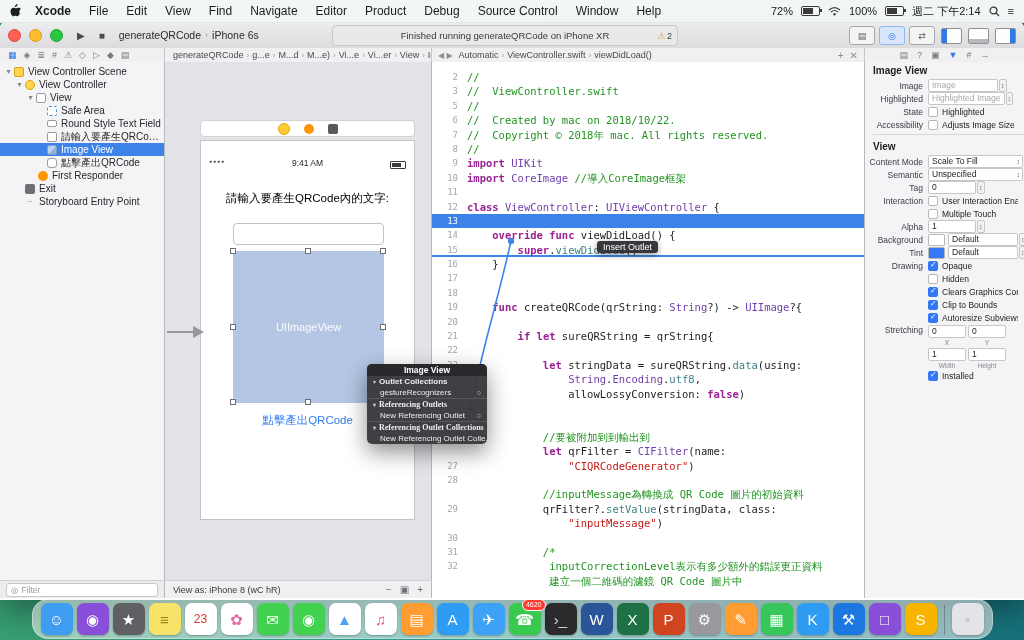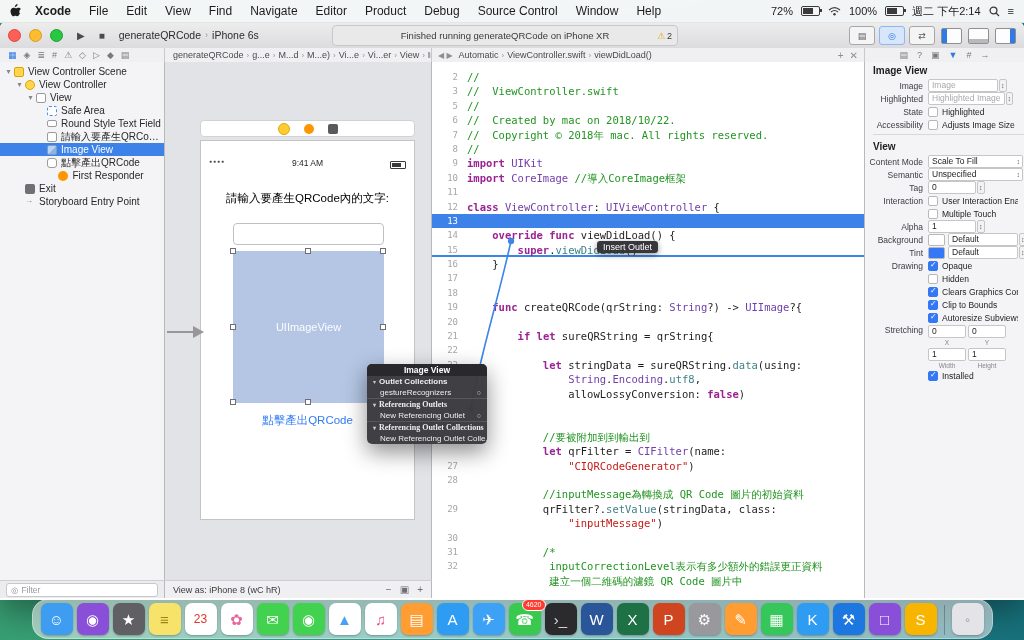--- a/index.html
+++ b/index.html
@@ -325,21 +325,21 @@
           <div class="trow tsel" style="padding-left: 37px;">
             <span class="tdis"></span>
             <span class="tico ic-imageview"></span>
             <span class="tlab">Image View</span>
           </div>
           <div class="trow" style="padding-left: 37px;">
             <span class="tdis"></span>
             <span class="tico ic-button"></span>
             <span class="tlab">點擊產出QRCode</span>
           </div>
-          <div class="trow" style="padding-left: 28px; justify-content: center;">
+          <div class="trow" style="padding-left: 28px;">
             <span class="tdis"></span>
             <span class="tico ic-firstresponder"></span>
             <span class="tlab">First Responder</span>
           </div>
           <div class="trow" style="padding-left: 15px;">
             <span class="tdis"></span>
             <span class="tico ic-exit"></span>
             <span class="tlab">Exit</span>
           </div>
           <div class="trow" style="padding-left: 15px;">

